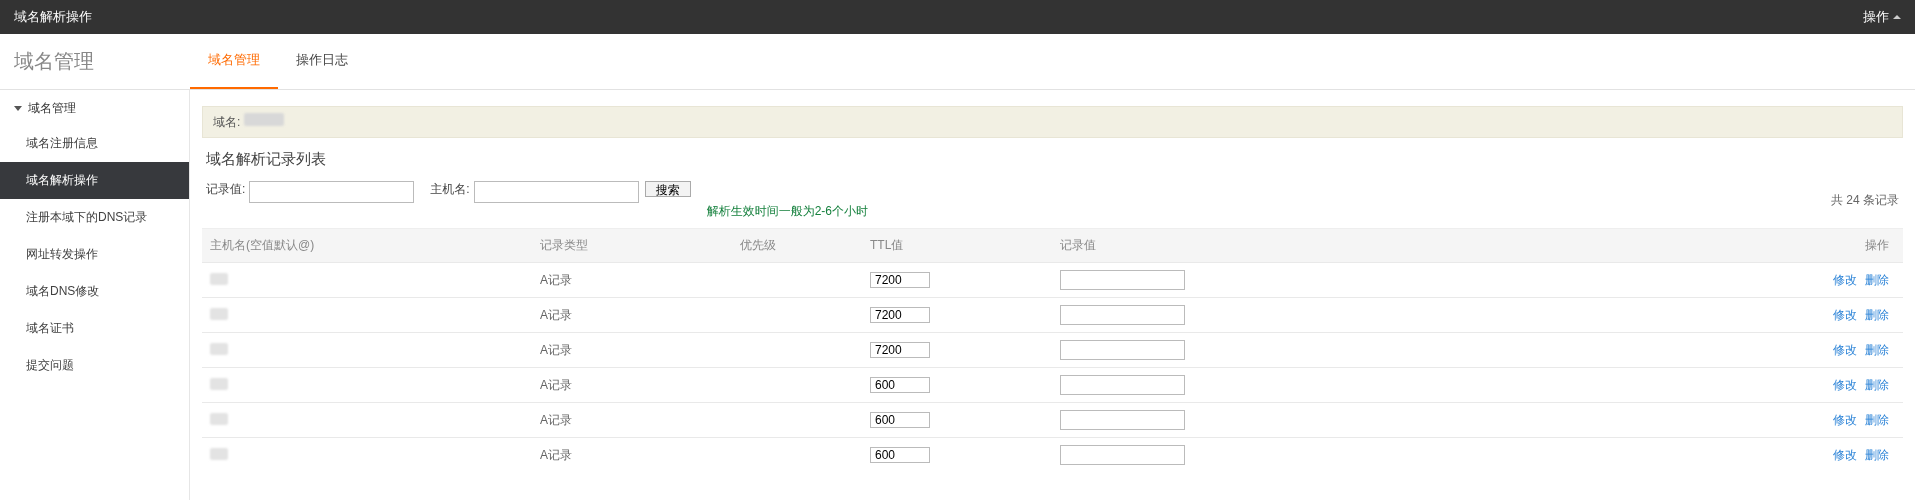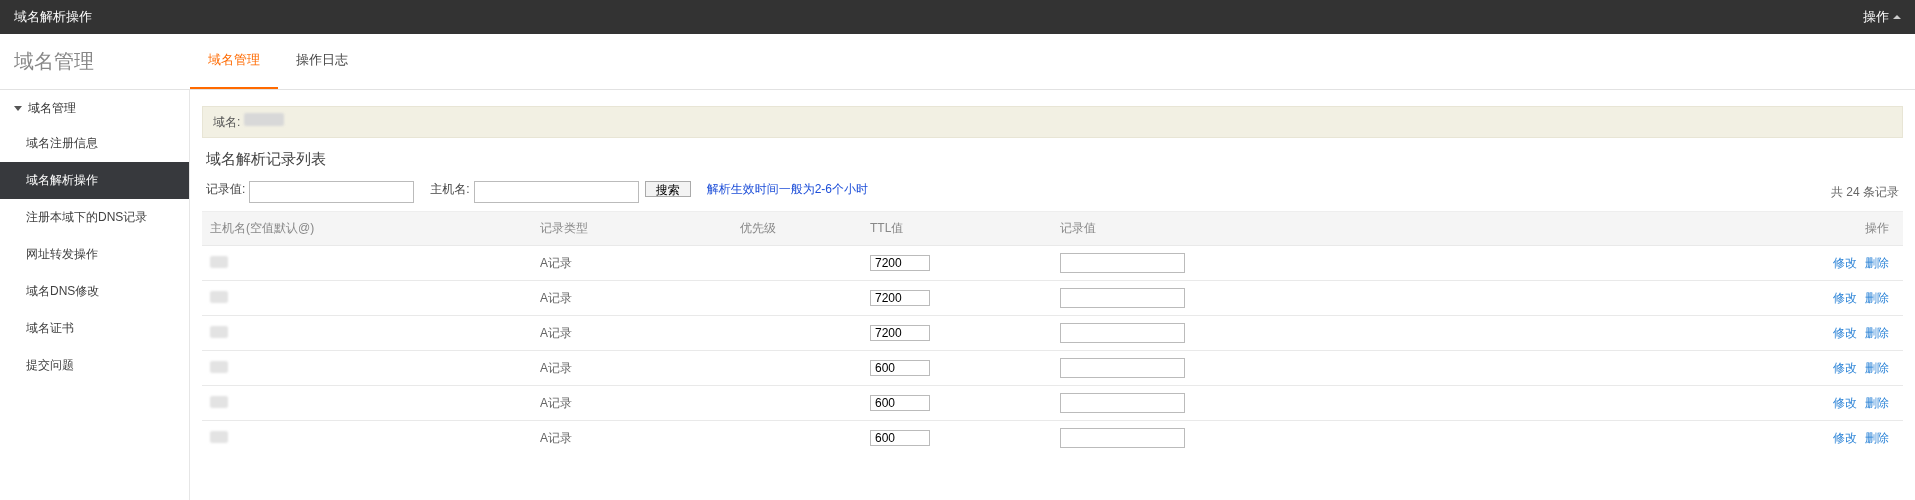--- a/index.html
+++ b/index.html
@@ -139,21 +139,21 @@
     .search-row input.hostname { width: 165px; margin-right: 6px; }
     .search-btn {
       height: 16px;
       padding: 0 10px;
       background: #f3f3f3;
       border: 1px solid #aaa;
       font-size: 12px;
       cursor: pointer;
       margin-right: 16px;
     }
-    .hint-text { color: #1d4ed8; }
+    .hint-text { color: #15803d; margin-top: 22px; }
     .count-text { margin-left: auto; color: #666; }
 
     
     .table { width: 100%; border-collapse: collapse; }
     .table thead th {
       background: #f5f5f5;
       color: #888;
       font-weight: 400;
       font-size: 12px;
       text-align: left;

